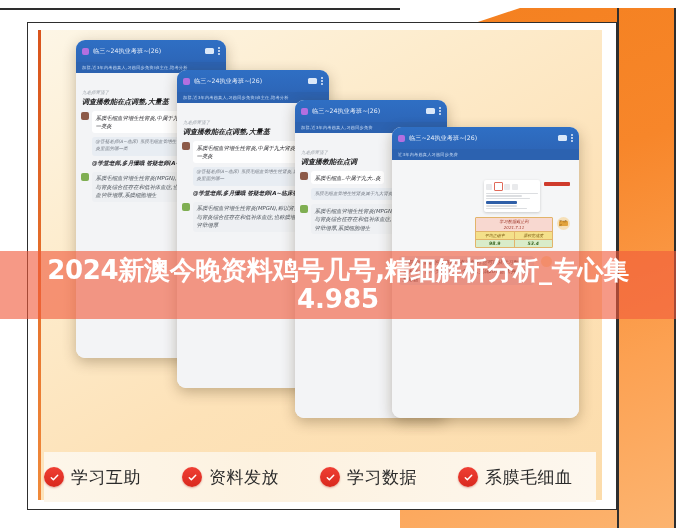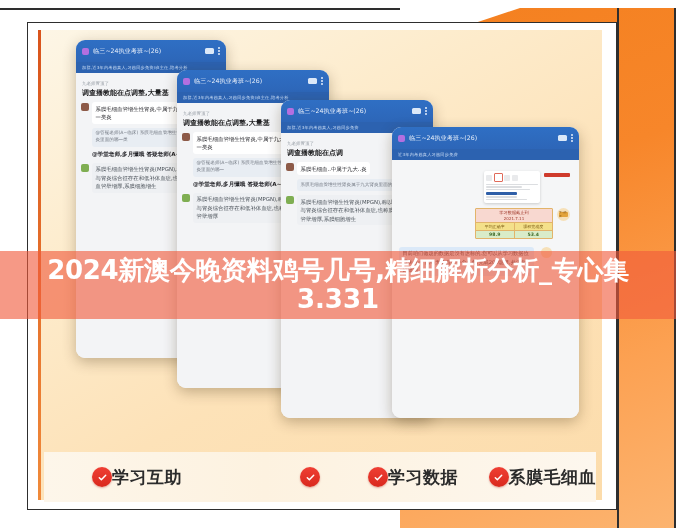--- a/index.html
+++ b/index.html
@@ -55,21 +55,21 @@
   }
   .win-sub{
     height:11px;background:#2c62b0;display:flex;align-items:center;padding:0 6px;
   }
   .win-sub span{font-size:4.2px;color:#c9dcf4;letter-spacing:.2px;white-space:nowrap;overflow:hidden;}
   .head-dot{width:7px;height:7px;border-radius:2px;background:#b36fe0;flex:none;}
   .head-title{font-size:6.2px;color:#eaf1fb;white-space:nowrap;overflow:hidden;flex:1;}
   .head-cam{width:9px;height:6px;border-radius:1.5px;background:#dbe8f8;flex:none;}
   .head-more{width:2px;height:8px;flex:none;display:flex;flex-direction:column;justify-content:space-between;}
   .head-more i{display:block;width:2px;height:2px;border-radius:50%;background:#e4eefb;}
-  .win-body{position:relative;padding:7px 5px;background:#f3f4f6;height:100%;}
+  .win-body{position:relative;padding:16px 5px;background:#f3f4f6;height:100%;font-style:italic;}
 
   .sysline{font-size:4.5px;color:#9aa0a8;margin:1px 0 2px 1px;}
   .bannerline{font-size:7px;color:#1d1d1f;font-weight:bold;margin:0 0 4px 1px;
               white-space:nowrap;overflow:hidden;}
 
   .msgrow{display:flex;gap:3px;margin-bottom:4px;align-items:flex-start;}
   .avatar{width:8px;height:8px;border-radius:2px;background:#8d5a48;flex:none;margin-top:1px;}
   .avatar.green{background:#7fae52;}
   .bubble{background:#ffffff;border-radius:3px;padding:2.5px 3.5px;font-size:5.4px;
           line-height:1.55;color:#26262b;max-width:125px;}
@@ -104,21 +104,21 @@
   .badge-circ div{width:9px;height:5px;border-radius:1px;background:#e2a33c;font-size:2.6px;
                   color:#7a4a0c;display:flex;align-items:center;justify-content:center;}
 
   
   .badgebar{
     position:absolute;left:44px;top:452px;width:552px;height:50px;
     background:linear-gradient(90deg,#fdf6ea 0%,#fdf2e0 40%,#fdf7ee 100%);
     display:flex;align-items:center;
   }
   .badgebar .pill{
-    flex:1;display:flex;align-items:center;justify-content:flex-end;font-weight:bold;
+    flex:1;display:flex;align-items:center;justify-content:flex-start;gap:7px;
   }
   .chk{width:20px;height:20px;border-radius:50%;
        background:linear-gradient(180deg,#ef3f34,#d9281d);
        display:flex;align-items:center;justify-content:center;flex:none;
        box-shadow:0 1px 2px rgba(170,30,20,.35);}
   .chk svg{display:block;}
   .blabel{font-size:17px;color:#2b2b2b;white-space:nowrap;letter-spacing:.5px;}
 
   
   .overlay{
@@ -207,21 +207,21 @@
         <div class="strongline">@学堂老师,多月懂哦  答疑老师(A~临床答疑老)</div>
       </div>
       <div class="msgrow" style="margin-top:5px;">
         <span class="avatar green"></span>
         <div class="bubble gray">系膜毛细血管增生性肾炎(MPGN),称以肾病综合征与肾炎综合征存在和低补体血症,也称膜增生,毛细血管壁增厚</div>
       </div>
 
     </div>
   </div>
 
-  <div class="win" style="left:281px;top:100px;width:152px;height:318px;">
+  <div class="win" style="left:295px;top:100px;width:152px;height:318px;">
     <div class="win-head">
       <span class="head-dot"></span>
       <span class="head-title">临三~24执业考班~(26)</span>
       <span class="head-cam"></span>
       <span class="head-more">
           <i></i>
           <i></i>
           <i></i>
         </span>
     </div>
@@ -317,20 +317,21 @@
           </svg>
       </span>
       <span class="blabel">学习互助</span>
     </div>
     <div class="pill">
       <span class="chk">
         <svg width="11" height="11" viewBox="0 0 24 24">
             <path d="M5 12.5l4.5 4.5L19 7" fill="none" stroke="#ffffff" stroke-width="3.2" stroke-linecap="round" stroke-linejoin="round"></path>
           </svg>
       </span>
+      <span class="blabel">资料发放</span>
     </div>
     <div class="pill">
       <span class="chk">
         <svg width="11" height="11" viewBox="0 0 24 24">
             <path d="M5 12.5l4.5 4.5L19 7" fill="none" stroke="#ffffff" stroke-width="3.2" stroke-linecap="round" stroke-linejoin="round"></path>
           </svg>
       </span>
       <span class="blabel">学习数据</span>
     </div>
     <div class="pill">
@@ -343,16 +344,16 @@
     </div>
   </div>
 
   <div class="inner-border"></div>
   <div class="edge-line"></div>
   <div class="edge-line2"></div>
 
   <div class="overlay"></div>
   <div class="wm">
     <div class="wm-l1">2024新澳今晚资料鸡号几号,精细解析分析_专心集</div>
-    <div class="wm-l2">3.331</div>
+    <div class="wm-l2">4.985</div>
   </div>
 
 </div>
 
 </body></html>

